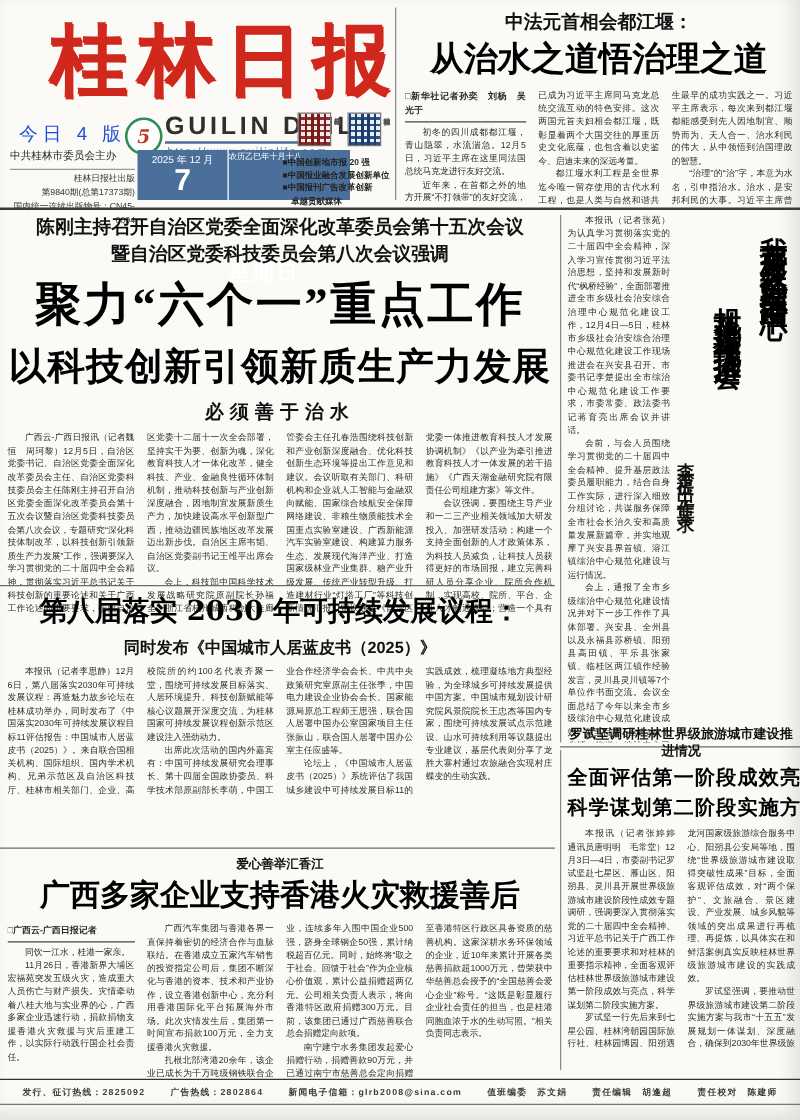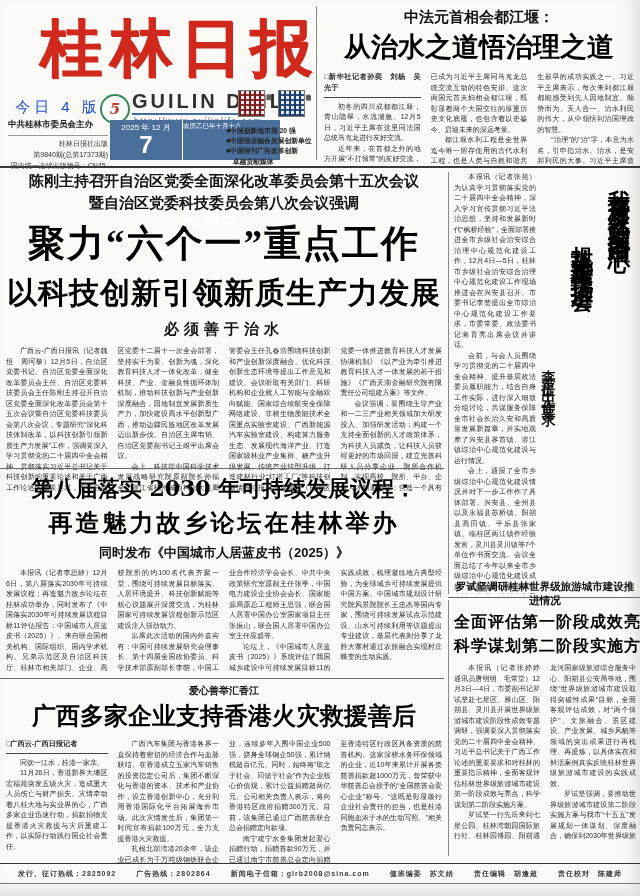--- a/index.html
+++ b/index.html
@@ -9,21 +9,21 @@
   .abs{position:absolute;}
   .rule-h{position:absolute;background:#3a3a3a;height:2px;}
   .rule-h.thin{height:1px;background:#6b6b6b;}
   .rule-v{position:absolute;background:#8a8a8a;width:1px;}
 
   
   .paper-name{font-size:62px;font-weight:900;color:#d0281c;letter-spacing:8px;
               font-family:"DejaVu Serif",serif;transform:skewX(-3deg);
               text-shadow:1px 1px 0 #d0281c;white-space:nowrap;}
   .edition{font-size:15px;letter-spacing:4px;color:#1d4ed8;}
-  .organizer{font-size:8.5px;font-weight:bold;color:#222;margin-top:2px;}
+  .organizer{font-size:8.5px;font-weight:normal;color:#222;margin-top:2px;}
   .pub-lines{font-size:7px;color:#333;text-align:right;line-height:1.55;margin-top:4px;
              border-top:1px solid #999;padding-top:3px;}
   .logo-ring{width:26px;height:26px;border-radius:50%;border:2px solid #2e8b57;
              display:flex;align-items:center;justify-content:center;background:#fff;}
   .logo-ring span{color:#c03a2b;font-weight:900;font-size:15px;font-style:italic;font-family:"DejaVu Serif",serif;}
   .en-name{font-size:20px;font-weight:900;letter-spacing:3px;color:#2f2f2f;white-space:nowrap;}
   .url-band{border-top:2px solid #4a6f9b;border-bottom:1px solid #4a6f9b;color:#4a6f9b;
             font-size:8.5px;letter-spacing:1.5px;padding:1px 2px;white-space:nowrap;}
   .date-box{background:#4a6f9b;color:#fff;display:flex;margin-top:2px;height:40px;}
   .date-left{width:72px;border-right:1px solid #fff;display:flex;flex-direction:column;align-items:center;}
@@ -177,21 +177,20 @@
     </div>
     <div class="v-text vert-sub">李楚提出工作要求</div>
     <div class="v-text vert-h2">规范化建设工作现场推进会</div>
     <div class="v-text vert-h1">我市召开乡级社会治安综合治理中心</div>
   </div>
 
   <div class="rule-h thin" style="left:0;top:468px;width:444px;"></div>
 
   <div class="abs" style="left:6px;top:474px;width:436px;">
     <div class="headline serifline" style="font-size:22px;font-weight:900;">第八届落实 2030 年可持续发展议程：</div>
-    <div class="headline serifline" style="font-size:24px;font-weight:900;margin-top:3px;letter-spacing:3px;">再造魅力故乡论坛在桂林举办</div>
     <div class="kicker" style="font-size:13px;margin-top:5px;">同时发布《中国城市人居蓝皮书（2025）》</div>
     <div class="body-cols cols4" style="height:128px;margin-top:6px;">
       <p>本报讯（记者李思静）12月6日，第八届落实2030年可持续发展议程：再造魅力故乡论坛在桂林成功举办，同时发布了《中国落实2030年可持续发展议程目标11评估报告：中国城市人居蓝皮书（2025）》。来自联合国相关机构、国际组织、国内学术机构、兄弟示范区及自治区科技厅、桂林市相关部门、企业、高校院所的约100名代表齐聚一堂，围绕可持续发展目标落实、人居环境提升、科技创新赋能等核心议题展开深度交流，为桂林国家可持续发展议程创新示范区建设注入强劲动力。</p>
       <p>出席此次活动的国内外嘉宾有：中国可持续发展研究会理事长、第十四届全国政协委员、科学技术部原副部长李萌，中国工业合作经济学会会长、中共中央政策研究室原副主任张季，中国电力建设企业协会会长、国家能源局原总工程师王思强，联合国人居署中国办公室国家项目主任张振山，联合国人居署中国办公室主任应盛等。</p>
       <p>论坛上，《中国城市人居蓝皮书（2025）》系统评估了我国城乡建设中可持续发展目标11的实践成效，梳理凝练地方典型经验，为全球城乡可持续发展提供中国方案。中国城市规划设计研究院风景院院长王忠杰等国内专家，围绕可持续发展试点示范建设、山水可持续利用等议题提出专业建议，基层代表则分享了龙胜大寨村通过农旅融合实现村庄蝶变的生动实践。</p>
     </div>
   </div>
 
   <div class="rule-h thin" style="left:0;top:678px;width:444px;"></div>
 

